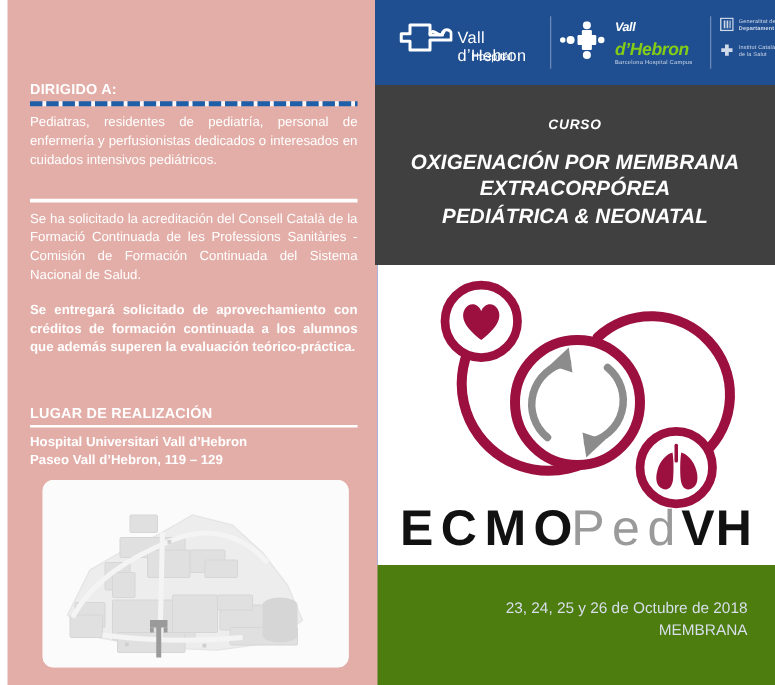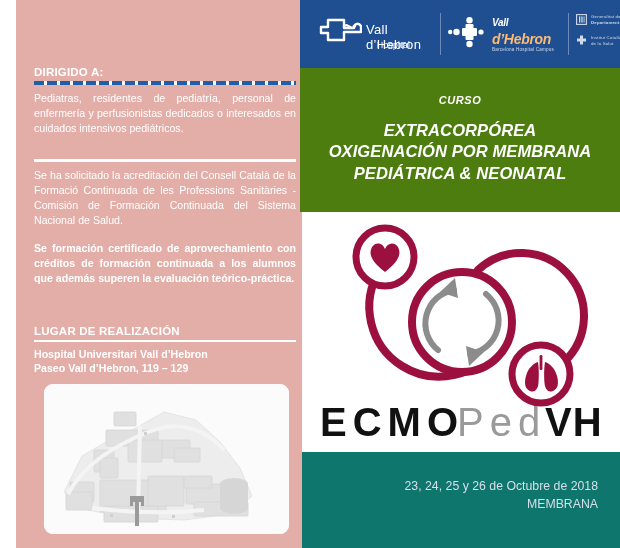--- a/index.html
+++ b/index.html
@@ -1,20 +1,20 @@
 <!DOCTYPE html>
 <html><head>
 <meta charset="utf-8">
 <style>
   html,body{margin:0;padding:0;background:#fff;}
   body{width:620px;height:548px;overflow:hidden;font-family:"Liberation Sans",sans-serif;}
   .poster{position:relative;width:620px;height:548px;background:#ffffff;}
 
   
-  .left-panel{position:absolute;left:16px;top:0;width:297px;height:548px;background:#e3aea8;}
+  .left-panel{position:absolute;left:6px;top:0;width:297px;height:548px;background:#e3aea8;}
   .left-inner{position:absolute;left:18px;top:66px;width:262px;}
 
   .sec-head{color:#ffffff;font-weight:bold;font-size:11.5px;letter-spacing:.2px;margin:0 0 3px 0;}
   .rule-dashed{height:4px;width:100%;margin:0 0 6px 0;
      background-image:linear-gradient(to right,#1f5fa8 0 78%,rgba(255,255,255,.9) 78% 100%);
      background-size:13px 4px;background-repeat:repeat-x;}
   .rule-solid{height:2.5px;width:100%;background:#ffffff;margin:0 0 6px 0;}
 
   .body-txt{color:#ffffff;font-size:10.6px;line-height:1.42;text-align:justify;margin:0;}
   .body-txt.b{font-weight:bold;}
@@ -34,39 +34,39 @@
   .logo-bar{position:absolute;left:300px;top:0;width:320px;height:68px;background:#1f4f91;}
   .logo-bar .sep{position:absolute;top:13px;width:1px;height:42px;background:#6d8ab8;}
 
   .vh1{position:absolute;left:18px;top:14px;width:120px;height:42px;}
   .vh1 .txt1{position:absolute;left:48px;top:8px;color:#fff;font-size:13px;letter-spacing:.3px;}
   .vh1 .txt2{position:absolute;left:48px;top:26px;color:#fff;font-size:8.5px;letter-spacing:.3px;padding-left:11px;}
   .vh1 svg{position:absolute;left:0;top:2px;}
 
   .vh2{position:absolute;left:148px;top:13px;width:120px;height:44px;}
   .vh2 .t1{position:absolute;left:44px;top:4px;color:#fff;font-size:10px;font-weight:bold;font-style:italic;letter-spacing:-.3px;}
-  .vh2 .t2{position:absolute;left:44px;top:18px;color:#fdba74;font-size:14px;font-weight:bold;font-style:italic;letter-spacing:-.3px;}
+  .vh2 .t2{position:absolute;left:44px;top:18px;color:#84cc16;font-size:14px;font-weight:bold;font-style:italic;letter-spacing:-.3px;}
   .vh2 .t3{position:absolute;left:44px;top:34px;color:#cfd9e9;font-size:4.6px;letter-spacing:.2px;}
   .vh2 svg{position:absolute;left:0;top:4px;}
 
   .gen{position:absolute;left:276px;top:14px;width:92px;}
   .gen .row{display:flex;align-items:center;gap:4px;margin-bottom:9px;}
   .gen .lbl{color:#cfd9e9;font-size:4.4px;line-height:1.35;letter-spacing:.15px;}
   .gen .lbl b{font-weight:bold;display:block;}
 
-  .title-block{position:absolute;left:300px;top:68px;width:320px;height:144px;background:#4d7c0f;}
+  .title-block{position:absolute;left:300px;top:68px;width:320px;height:144px;background:#404040;}
   .curso{position:absolute;top:26px;left:0;width:100%;text-align:center;color:#ffffff;
          font-size:11px;font-weight:bold;font-style:italic;letter-spacing:.6px;}
   .maintitle{position:absolute;top:52px;left:8px;width:304px;text-align:center;color:#ffffff;
          font-size:16.5px;font-weight:bold;font-style:italic;line-height:1.3;letter-spacing:.1px;}
 
   .logo-panel{position:absolute;left:302px;top:212px;width:318px;height:240px;background:#3b82f6;}
   .logo-panel svg{display:block;}
 
-  .bottom-bar{position:absolute;left:302px;top:452px;width:318px;height:96px;background:#0f766e;}
+  .bottom-bar{position:absolute;left:302px;top:452px;width:318px;height:96px;background:#4d7c0f;}
   .bottom-txt{position:absolute;right:22px;top:26px;text-align:right;color:#d7dfeb;font-size:12.3px;line-height:1.45;}
 
   .leftstrip{position:absolute;left:0;top:0;width:3px;height:548px;background:#ffffff;}
 </style>
 </head>
 <body>
 
 <div class="poster">
 
   <div class="left-panel">
@@ -75,21 +75,21 @@
       <div>
         <div class="sec-head">DIRIGIDO A:</div>
         <div class="rule-dashed"></div>
         <p class="body-txt">Pediatras, residentes de pediatría, personal de enfermería y perfusionistas dedicados o interesados en cuidados intensivos pediátricos.</p>
       </div>
 
       <div class="sec2">
         <div class="rule-solid"></div>
         <p class="body-txt">Se ha solicitado la acreditación del Consell Català de la Formació Continuada de les Professions Sanitàries - Comisión de Formación Continuada del Sistema Nacional de Salud.</p>
         <div class="gap"></div>
-        <p class="body-txt b">Se formación certificado de aprovechamiento con créditos de formación continuada a los alumnos que además superen la evaluación teórico-práctica.</p>
+        <p class="body-txt b">Se entregará solicitado de aprovechamiento con créditos de formación continuada a los alumnos que además superen la evaluación teórico-práctica.</p>
       </div>
 
       <div class="sec3">
         <div class="sec-head">LUGAR DE REALIZACIÓN</div>
         <div class="rule-solid"></div>
         <p class="addr">Hospital Universitari Vall d’Hebron</p>
         <p class="addr">Paseo Vall d’Hebron, 119 – 129</p>
       </div>
     </div>
 
@@ -193,22 +193,22 @@
           <span>Institut Català</span>
           <span style="display:block">de la Salut</span>
         </div>
       </div>
     </div>
   </div>
 
   <div class="title-block">
     <div class="curso">CURSO</div>
     <div class="maintitle">
+      <div>OXIGENACIÓN POR MEMBRANA</div>
       <div>EXTRACORPÓREA</div>
-      <div>OXIGENACIÓN POR MEMBRANA</div>
       <div>PEDIÁTRICA &amp; NEONATAL</div>
     </div>
   </div>
 
   <div class="logo-panel">
     <svg width="318" height="240" viewBox="0 0 318 240" xmlns="http://www.w3.org/2000/svg" aria-hidden="true">
       <rect width="318" height="240" fill="#ffffff"></rect>
 
       <path d="M78,58 A62,62 0 1 0 196,132" fill="none" stroke="#9c1040" stroke-width="8" stroke-linecap="round"></path>
 

